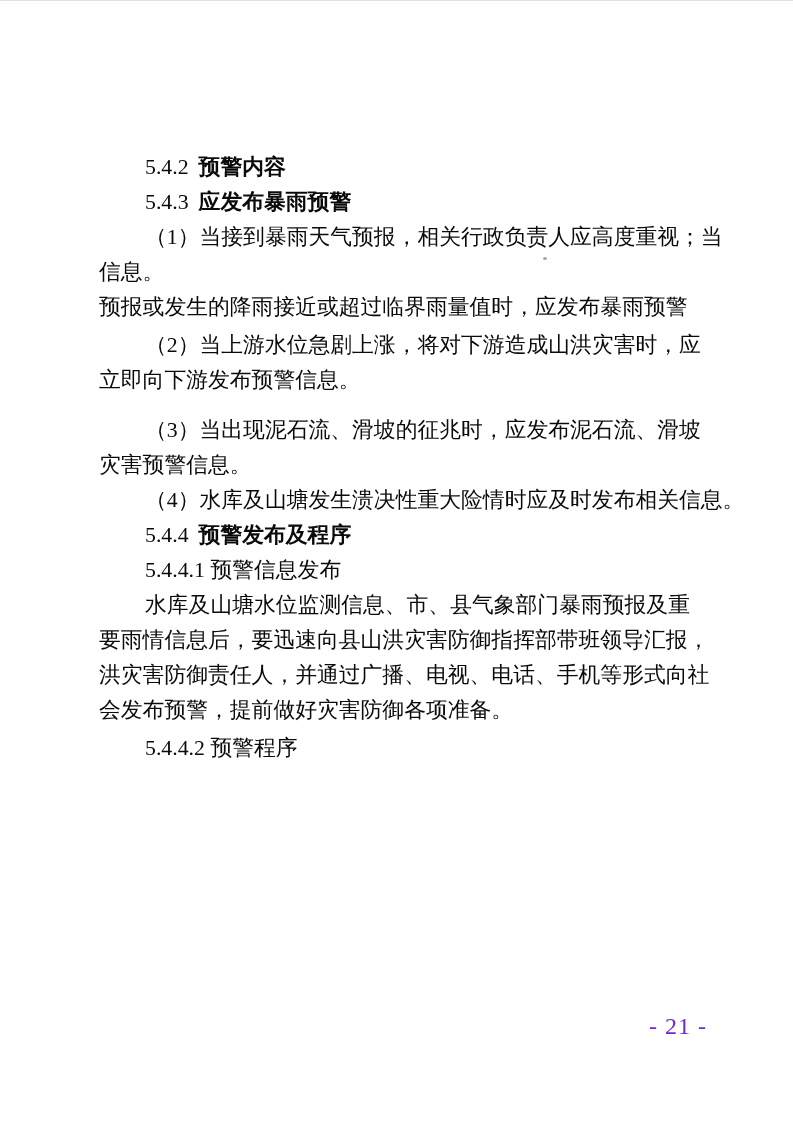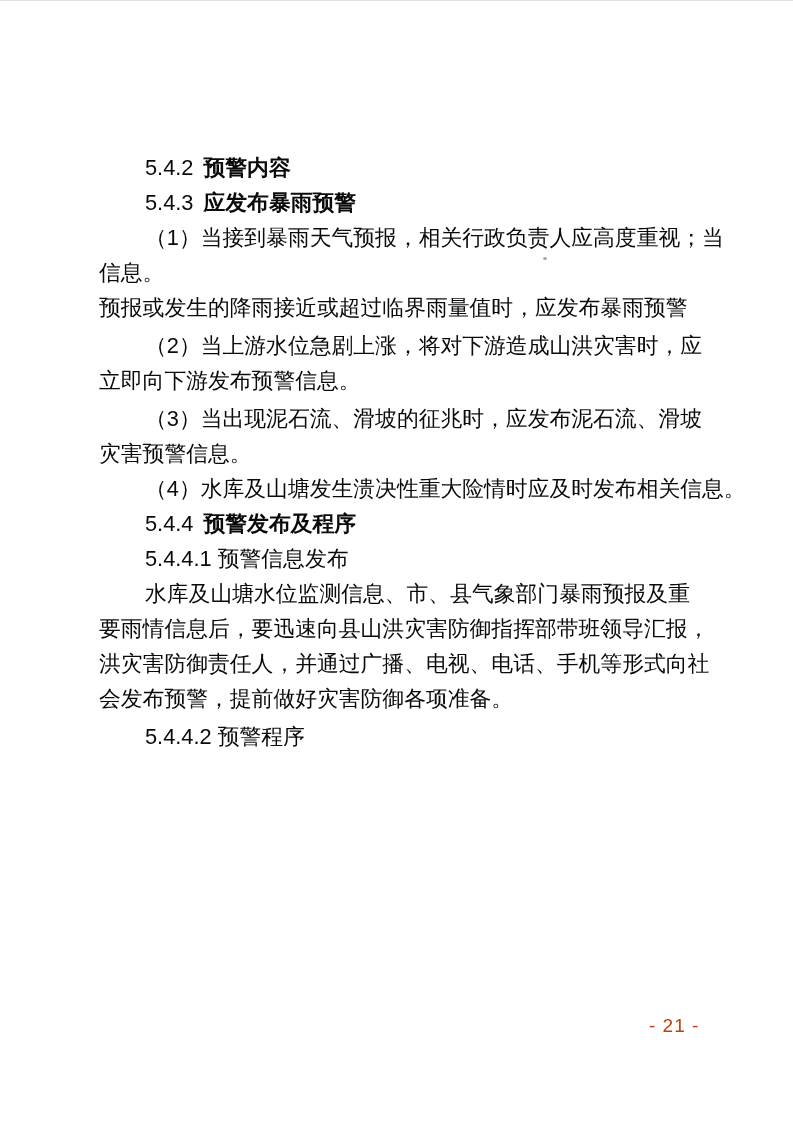--- a/index.html
+++ b/index.html
@@ -1,43 +1,43 @@
 <!DOCTYPE html>
 <html lang="zh"><head>
 <meta charset="utf-8">
 <style>
   html,body{margin:0;padding:0;background:#e8e8e8;}
   .page{
     position:relative;
     width:793px;height:1122px;
     margin:0 auto;
     background:#ffffff;
-    font-family:Liberation Sans, sans-serif;
+    font-family:Liberation Serif, serif;
     color:#0a0a0a;
     overflow:hidden;
   }
   .scan-edge{
     position:absolute;top:0;left:0;width:793px;height:1px;
     background:#c9c9c9;opacity:.55;
   }
   .text-block{
     position:absolute;left:99px;top:150px;width:660px;
     font-size:21.8px;line-height:35px;
   }
   .line{white-space:nowrap;height:35px;}
   .indent{padding-left:46px;}
   .heading .h-title{font-weight:bold;margin-left:10px;}
   .heading .h-num{font-weight:normal;}
   .gap-lg{margin-top:3px;}
-  .gap-sm{margin-top:3px;}
+  .gap-sm{margin-top:15px;}
   .gap-xl{margin-top:3px;}
   .page-number{
     position:absolute;top:1014px;left:649px;
-    font-size:19px;line-height:24px;letter-spacing:1px;
-    color:#c2410c;
+    font-size:24px;line-height:24px;letter-spacing:1px;
+    color:#6d28d9;
   }
   .speck{
     position:absolute;left:543px;top:257px;width:4px;height:3px;
     background:#8f8f8f;border-radius:50%;opacity:.8;
   }
 </style>
 </head>
 <body>
 
 <div class="page">

